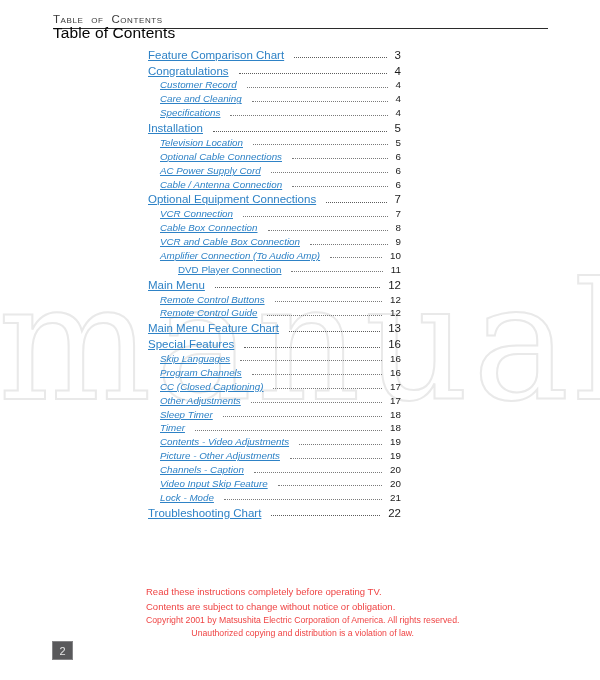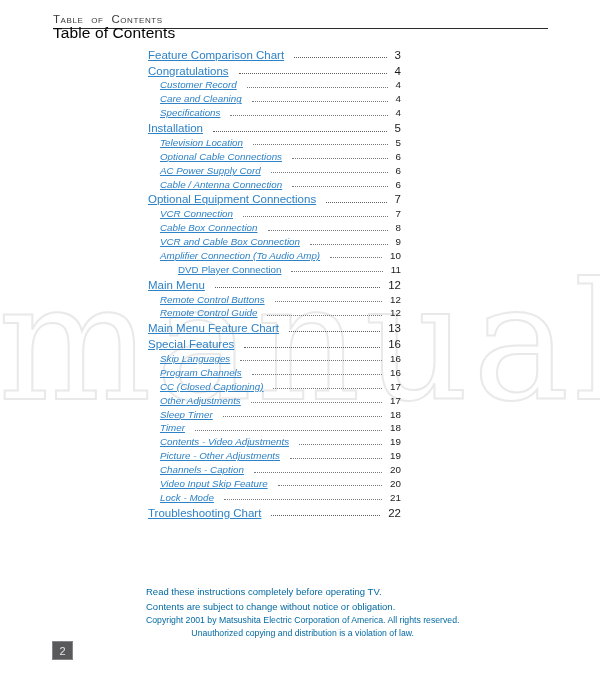--- a/index.html
+++ b/index.html
@@ -56,21 +56,21 @@
   }
   .leader{
     flex:1;min-width:8px;
     border-bottom:1.5px dotted #7a7a7a;
     margin:0 1px 2.5px 3px;
   }
   .toc-row.main .leader{border-bottom-color:#5d5d5d;}
   .toc-page{color:#1b1b1b;}
   
   .footer{
-    position:absolute;left:146px;top:585px;z-index:1;color:#0369a1;
+    position:absolute;left:146px;top:585px;z-index:1;color:#ef4444;
   }
   .footer-line{display:block;}
   .footer-line:nth-child(1),.footer-line:nth-child(2){
     font-size:9.5px;line-height:14.5px;
   }
   .footer-line:nth-child(3),.footer-line:nth-child(4){
     font-size:8.7px;line-height:12.5px;text-align:center;
   }
   
   .page-badge{

